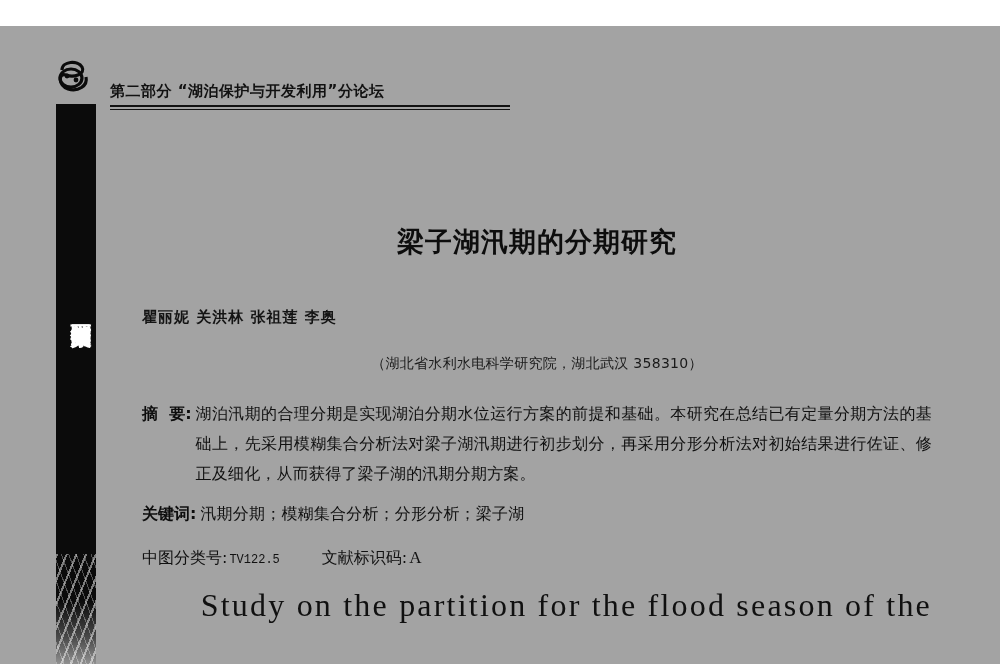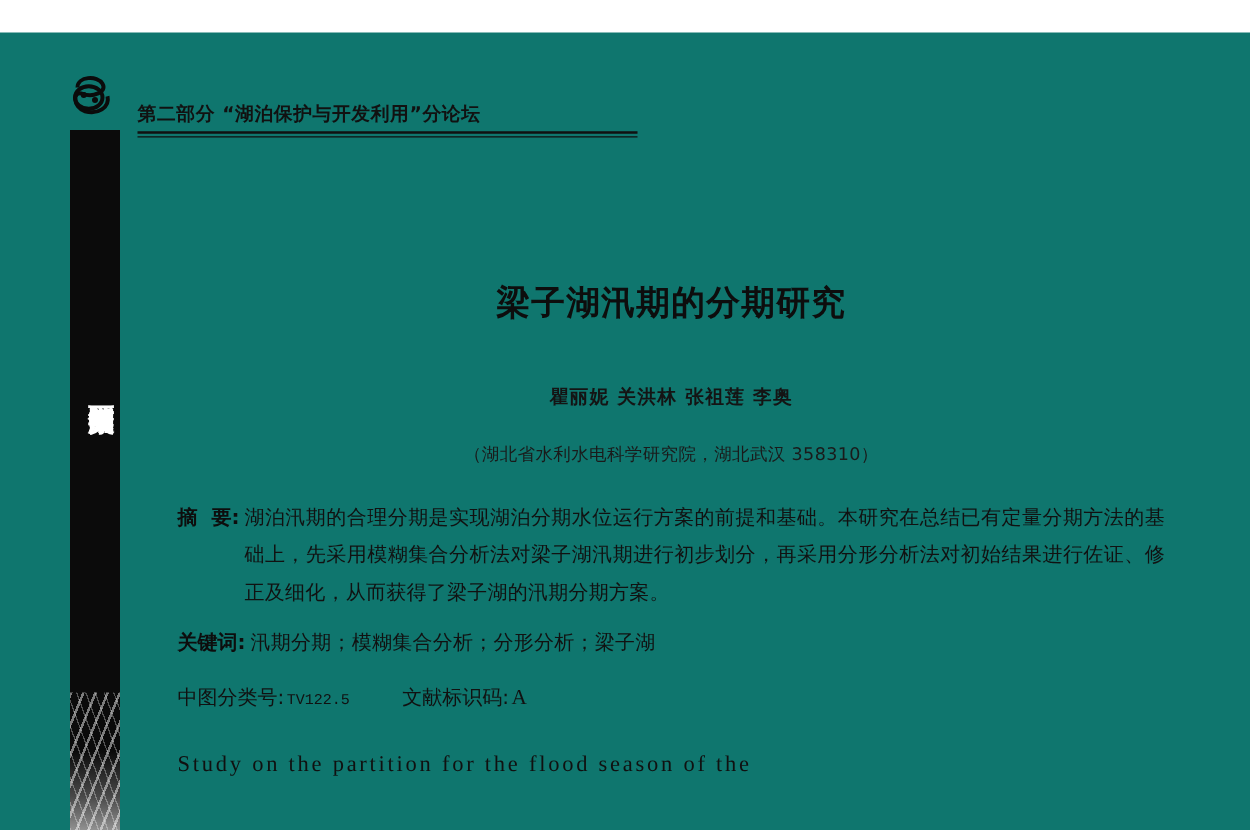--- a/index.html
+++ b/index.html
@@ -14,21 +14,21 @@
     overflow: hidden;
     position: relative;
   }
 
   
   #page {
     position: absolute;
     left: 0; top: 0;
     width: 1000px;
     height: 664px;
-    background: #0f766e;
+    background: #a3a3a3;
   }
 
   
   .edge-top {
     position: absolute;
     left: 0; top: 0;
     width: 1000px; height: 26px;
     background: #ffffff;
   }
 
@@ -129,21 +129,21 @@
     text-align: center;
     font-family: "DejaVu Sans", sans-serif;
     font-size: 27px;
     font-weight: 700;
     color: #0d0d0d;
     letter-spacing: 1px;
     margin-top: 24px;
   }
 
   #authors {
-    text-align: center;
+    text-align: left;
     margin-top: 48px;
     font-family: "DejaVu Sans", sans-serif;
     font-size: 15px;
     font-weight: 700;
     color: #141414;
     letter-spacing: 1px;
   }
 
   #affiliation {
     text-align: center;
@@ -207,24 +207,24 @@
     display: inline-block;
     width: 42px;
   }
   #classification .doc-value {
     font-family: "Liberation Serif", serif;
     font-size: 17px;
     padding-left: 2px;
   }
 
   #english-title {
-    margin-top: 32px;
-    text-align: left;
+    margin-top: 18px;
+    text-align: right;
     font-family: "Liberation Serif", serif;
-    font-size: 18px;
+    font-size: 32px;
     color: #101010;
     letter-spacing: 2.2px;
     white-space: nowrap;
   }
 </style>
 </head>
 <body>
 
 <div id="page">
 

